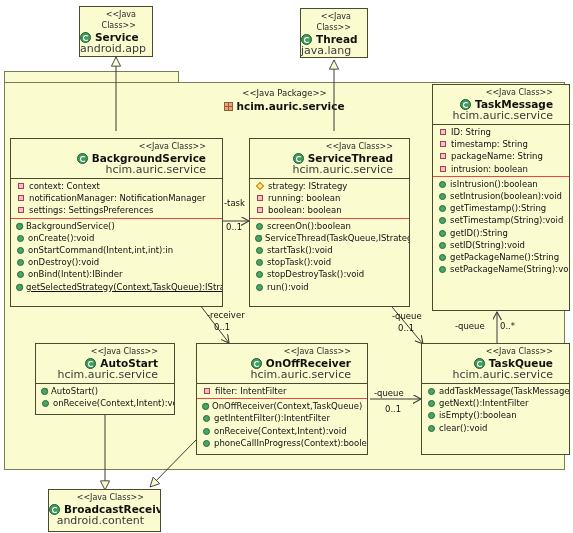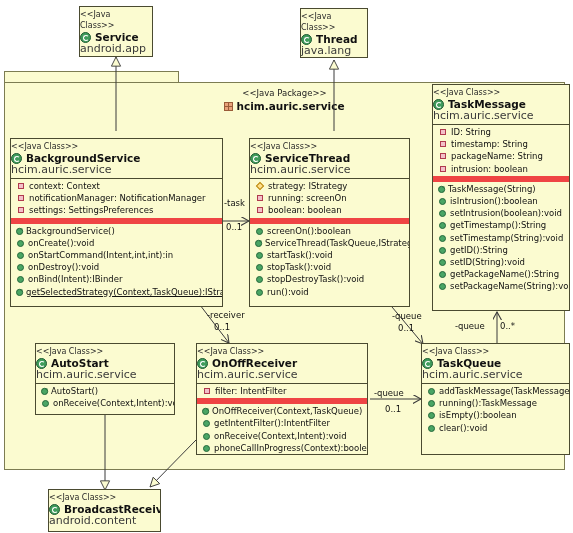--- a/index.html
+++ b/index.html
@@ -35,26 +35,26 @@
     content:"";position:absolute;background:#9a5b38;
   }
   .pkg-icon:before{left:0;right:0;top:3px;height:1px;}
   .pkg-icon:after{top:0;bottom:0;left:3px;width:1px;}
 
   
   .cls{
     position:absolute;background:#fbfbd0;border:1px solid #4a4a30;
     box-sizing:border-box;overflow:hidden;
   }
-  .cls .hdr{padding:2px 8px 3px 0;text-align:left;border-bottom:1px solid #4a4a30;}
+  .cls .hdr{padding:2px 16px 3px 0;text-align:right;border-bottom:1px solid #4a4a30;}
   .stereo{font-size:8px;color:#2a2a2a;line-height:11px;}
   .cname{font-size:10.5px;font-weight:bold;color:#111;line-height:13px;white-space:nowrap;}
   .cname.abstract{}
   .pkgline{font-size:11px;color:#3a3a3a;line-height:10px;}
-  .sect{border-bottom:6px solid #ef4444;padding:1px 0 1px 0;}
+  .sect{border-bottom:1px solid #ef4444;padding:1px 0 1px 0;}
   .sect:last-child{border-bottom:none;}
   .mem{
     font-size:8.5px;color:#111;line-height:12.2px;white-space:nowrap;
     padding-left:5px;display:block;
   }
   .mem.stat{text-decoration:underline;}
 
   
   .ic{display:inline-block;width:9px;height:9px;margin-right:3px;
       vertical-align:-1px;position:relative;}
@@ -202,21 +202,21 @@
   <div class="cls" style="left:249px;top:138px;width:161px;height:169px;">
     <div class="hdr">
       <div class="stereo">&lt;&lt;Java Class&gt;&gt;</div>
       <div class="cname">
         <span class="cicon"></span><span>ServiceThread</span>
       </div>
       <div class="pkgline">hcim.auric.service</div>
     </div>
     <div class="sect">
         <span class="mem"><span class="ic ic-prot"></span><span>strategy: IStrategy</span></span>
-        <span class="mem"><span class="ic ic-priv"></span><span>running: screenOn</span></span>
+        <span class="mem"><span class="ic ic-priv"></span><span>running: boolean</span></span>
         <span class="mem"><span class="ic ic-priv"></span><span>boolean: boolean</span></span>
       </div>
     <div class="sect">
         <span class="mem"><span class="ic ic-pub"></span><span>screenOn():boolean</span></span>
         <span class="mem"><span class="ic ic-ctor"><svg width="9" height="10" viewBox="0 0 9 10">
               <circle cx="3.6" cy="6.4" r="3.1" fill="#4aa564" stroke="#24683b" stroke-width="1"></circle>
               <text x="4.6" y="4.6" font-size="5" fill="#2a6b3c" font-family="serif" font-style="italic">c</text>
             </svg></span><span>ServiceThread(TaskQueue,IStrategy)</span></span>
         <span class="mem"><span class="ic ic-pub"></span><span>startTask():void</span></span>
         <span class="mem"><span class="ic ic-pub"></span><span>stopTask():void</span></span>
@@ -233,24 +233,20 @@
       </div>
       <div class="pkgline">hcim.auric.service</div>
     </div>
     <div class="sect">
         <span class="mem"><span class="ic ic-priv"></span><span>ID: String</span></span>
         <span class="mem"><span class="ic ic-priv"></span><span>timestamp: String</span></span>
         <span class="mem"><span class="ic ic-priv"></span><span>packageName: String</span></span>
         <span class="mem"><span class="ic ic-priv"></span><span>intrusion: boolean</span></span>
       </div>
     <div class="sect">
-        <span class="mem"><span class="ic ic-ctor"><svg width="9" height="10" viewBox="0 0 9 10">
-              <circle cx="3.6" cy="6.4" r="3.1" fill="#4aa564" stroke="#24683b" stroke-width="1"></circle>
-              <text x="4.6" y="4.6" font-size="5" fill="#2a6b3c" font-family="serif" font-style="italic">c</text>
-            </svg></span><span>TaskMessage(String)</span></span>
         <span class="mem"><span class="ic ic-pub"></span><span>isIntrusion():boolean</span></span>
         <span class="mem"><span class="ic ic-pub"></span><span>setIntrusion(boolean):void</span></span>
         <span class="mem"><span class="ic ic-pub"></span><span>getTimestamp():String</span></span>
         <span class="mem"><span class="ic ic-pub"></span><span>setTimestamp(String):void</span></span>
         <span class="mem"><span class="ic ic-pub"></span><span>getID():String</span></span>
         <span class="mem"><span class="ic ic-pub"></span><span>setID(String):void</span></span>
         <span class="mem"><span class="ic ic-pub"></span><span>getPackageName():String</span></span>
         <span class="mem"><span class="ic ic-pub"></span><span>setPackageName(String):void</span></span>
       </div>
   </div>
@@ -297,19 +293,19 @@
   <div class="cls" style="left:421px;top:343px;width:149px;height:112px;">
     <div class="hdr">
       <div class="stereo">&lt;&lt;Java Class&gt;&gt;</div>
       <div class="cname">
         <span class="cicon"></span><span>TaskQueue</span>
       </div>
       <div class="pkgline">hcim.auric.service</div>
     </div>
     <div class="sect">
         <span class="mem"><span class="ic ic-pub"></span><span>addTaskMessage(TaskMessage):void</span></span>
-        <span class="mem"><span class="ic ic-pub"></span><span>running():TaskMessage</span></span>
+        <span class="mem"><span class="ic ic-pub"></span><span>getNext():IntentFilter</span></span>
         <span class="mem"><span class="ic ic-pub"></span><span>isEmpty():boolean</span></span>
         <span class="mem"><span class="ic ic-pub"></span><span>clear():void</span></span>
       </div>
   </div>
 
 </div>
 
 </body></html>

